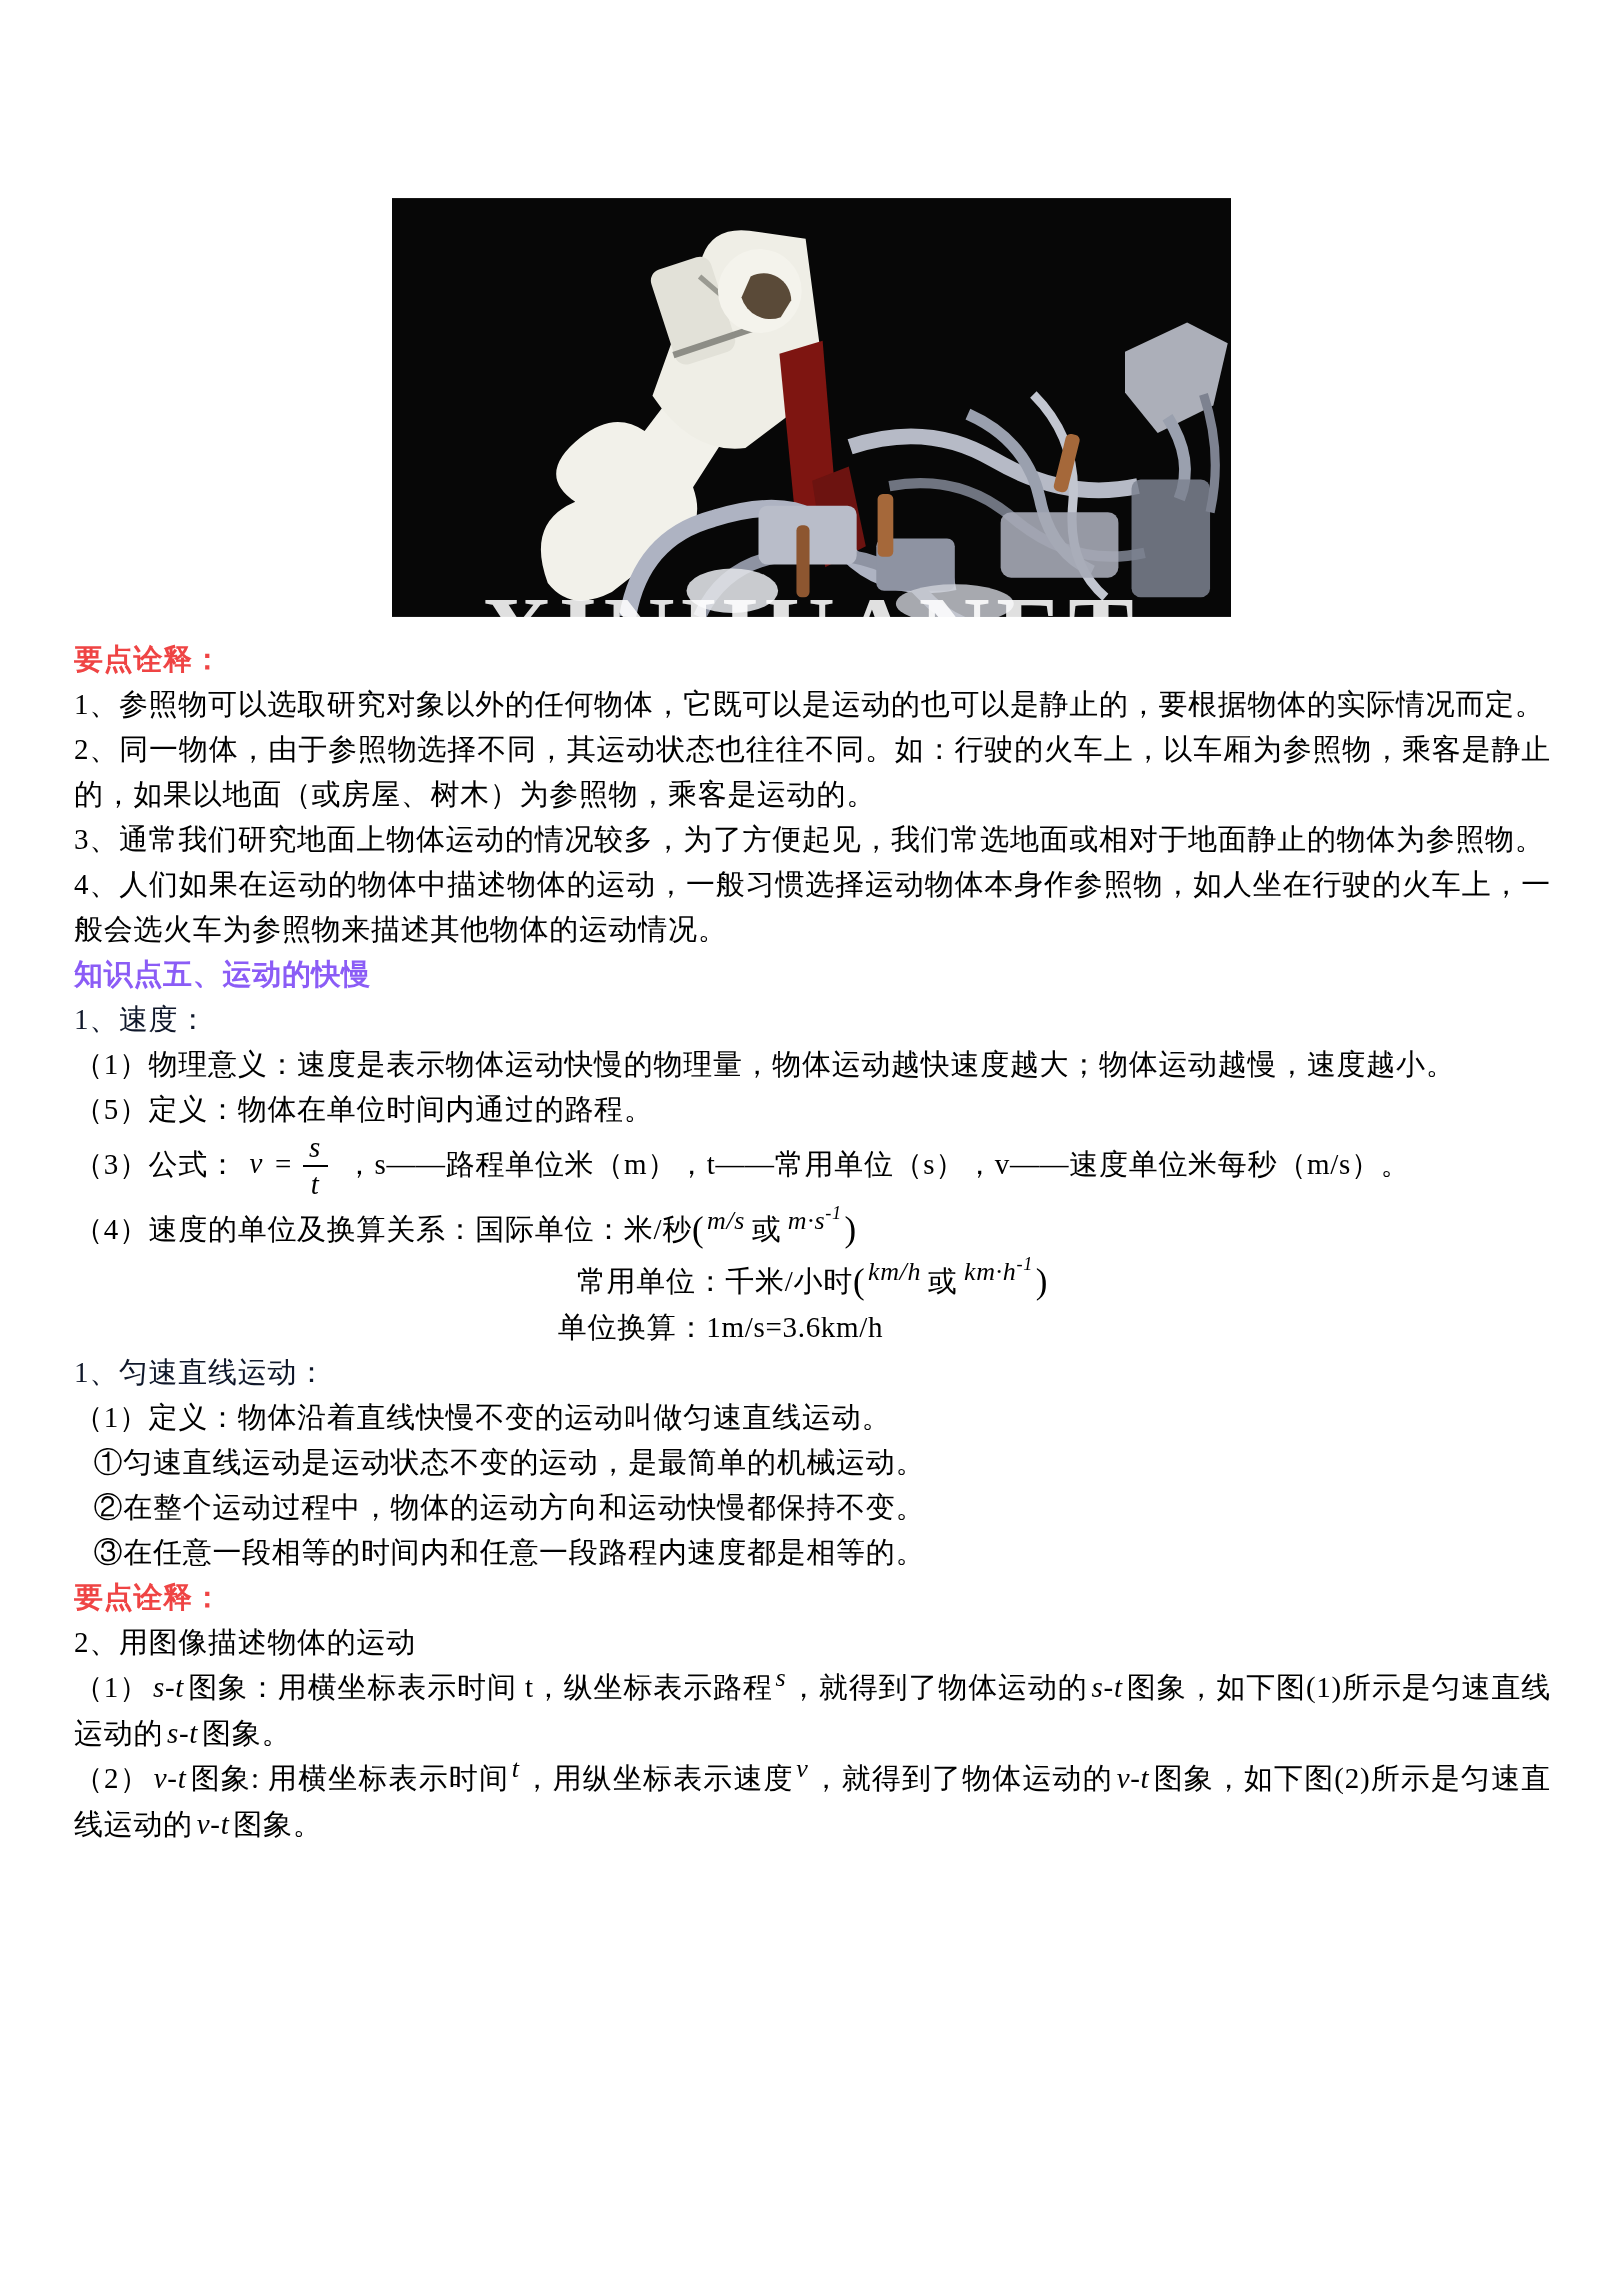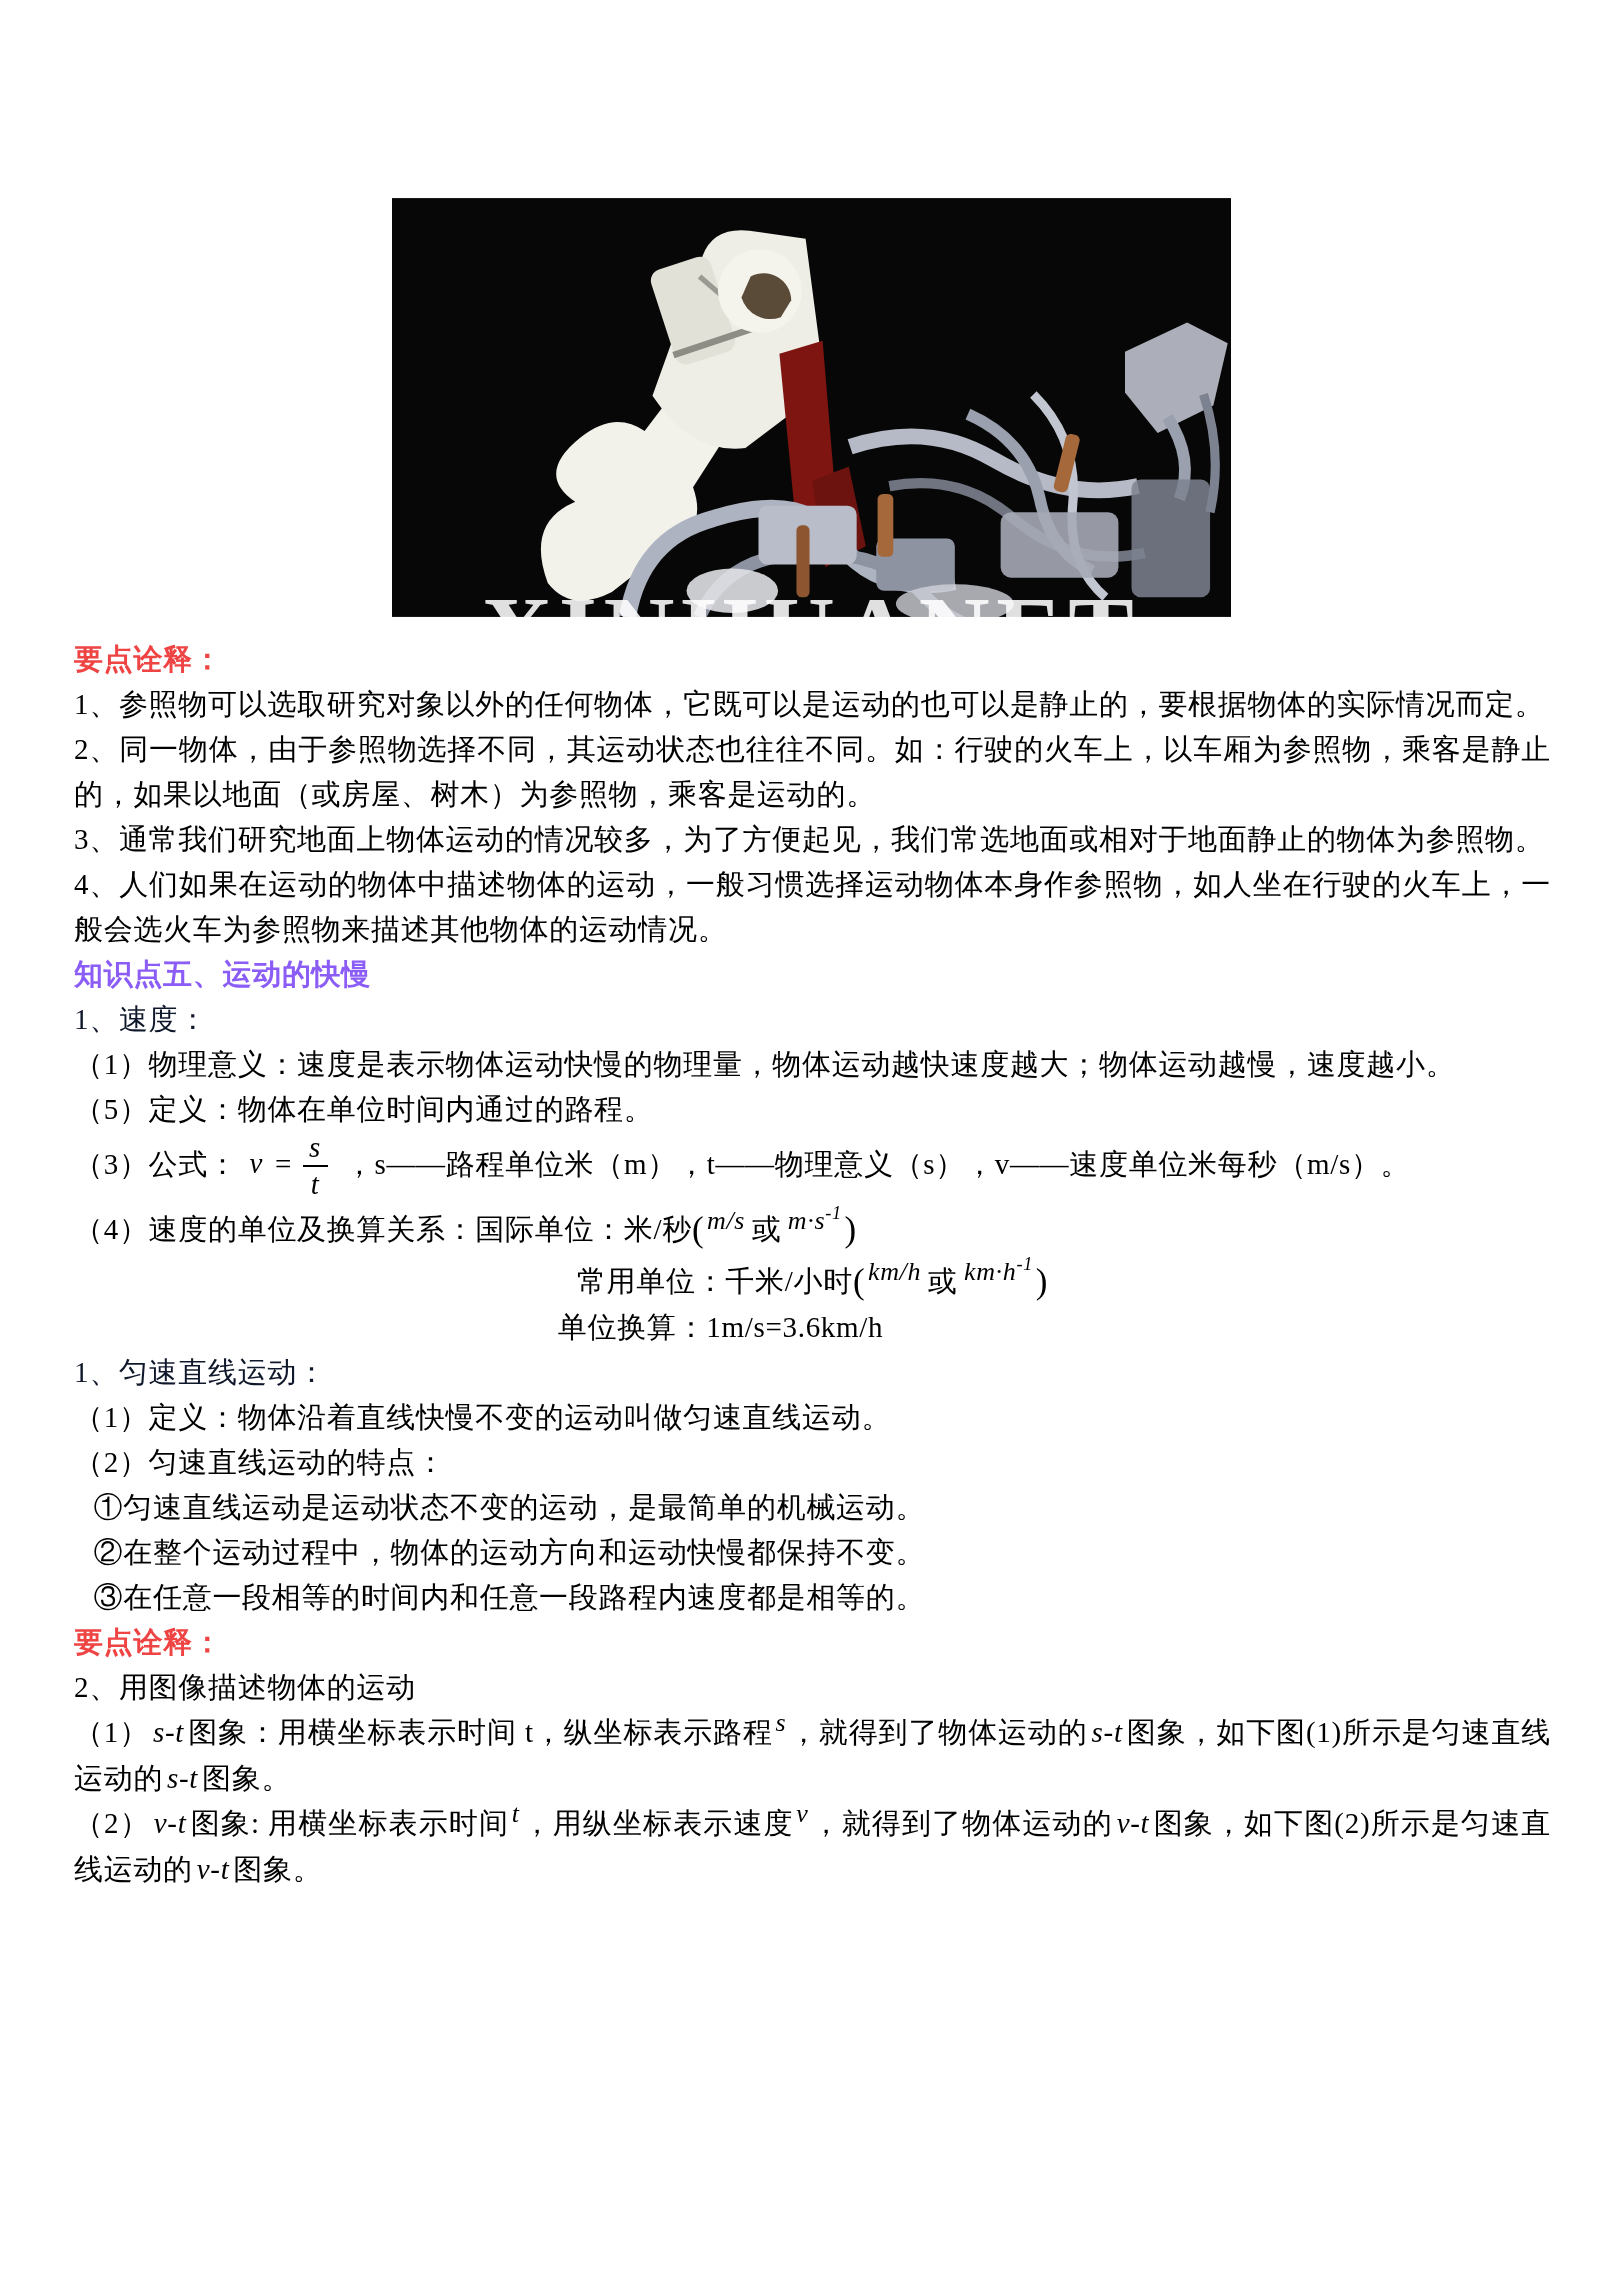--- a/index.html
+++ b/index.html
@@ -106,37 +106,36 @@
     <p>（5）定义：物体在单位时间内通过的路程。</p>
 
     <p class="formula-line">
       <span>（3）公式：</span>
       <span class="mi">v</span>
       <span>=</span>
       <span class="frac">
         <span class="num">s</span>
         <span class="den">t</span>
       </span>
-      <span>，s——路程单位米（m），t——物理意义（s），v——速度单位米每秒（m/s）。</span>
+      <span>，s——路程单位米（m），t——常用单位（s），v——速度单位米每秒（m/s）。</span>
     </p>
 
     <p class="units-line">
       <span>（4）速度的单位及换算关系：国际单位：米/秒</span><span class="paren">(</span><span class="mvar">m/s</span><span class="eqgap">或</span><span class="mvar"><span>m·s</span><sup>-1</sup></span><span class="paren">)</span>
     </p>
 
     <p class="center">
       <span>常用单位：千米/小时</span><span class="paren">(</span><span class="mvar">km/h</span><span class="eqgap">或</span><span class="mvar"><span>km·h</span><sup>-1</sup></span><span class="paren">)</span>
     </p>
 
     <p class="center shift-left">单位换算：1m/s=3.6km/h</p>
 
     <p class="h-blue">1、匀速直线运动：</p>
 
     <p>（1）定义：物体沿着直线快慢不变的运动叫做匀速直线运动。</p>
-    <p>（2）匀速直线运动的特点：</p>
     <p class="indent">①匀速直线运动是运动状态不变的运动，是最简单的机械运动。</p>
     <p class="indent">②在整个运动过程中，物体的运动方向和运动快慢都保持不变。</p>
     <p class="indent">③在任意一段相等的时间内和任意一段路程内速度都是相等的。</p>
 
     <p class="h h-magenta">要点诠释：</p>
 
     <p>2、用图像描述物体的运动</p>
 
     <p>
       <span>（1）</span><span class="mi">s-t</span><span>图象：用横坐标表示时间 t，纵坐标表示路程</span><span class="mvar">s</span><span>，就得到了物体运动的</span><span class="mi">s-t</span><span>图象，如下图(1)所示是匀速直线运动的</span><span class="mi">s-t</span><span>图象。</span>

